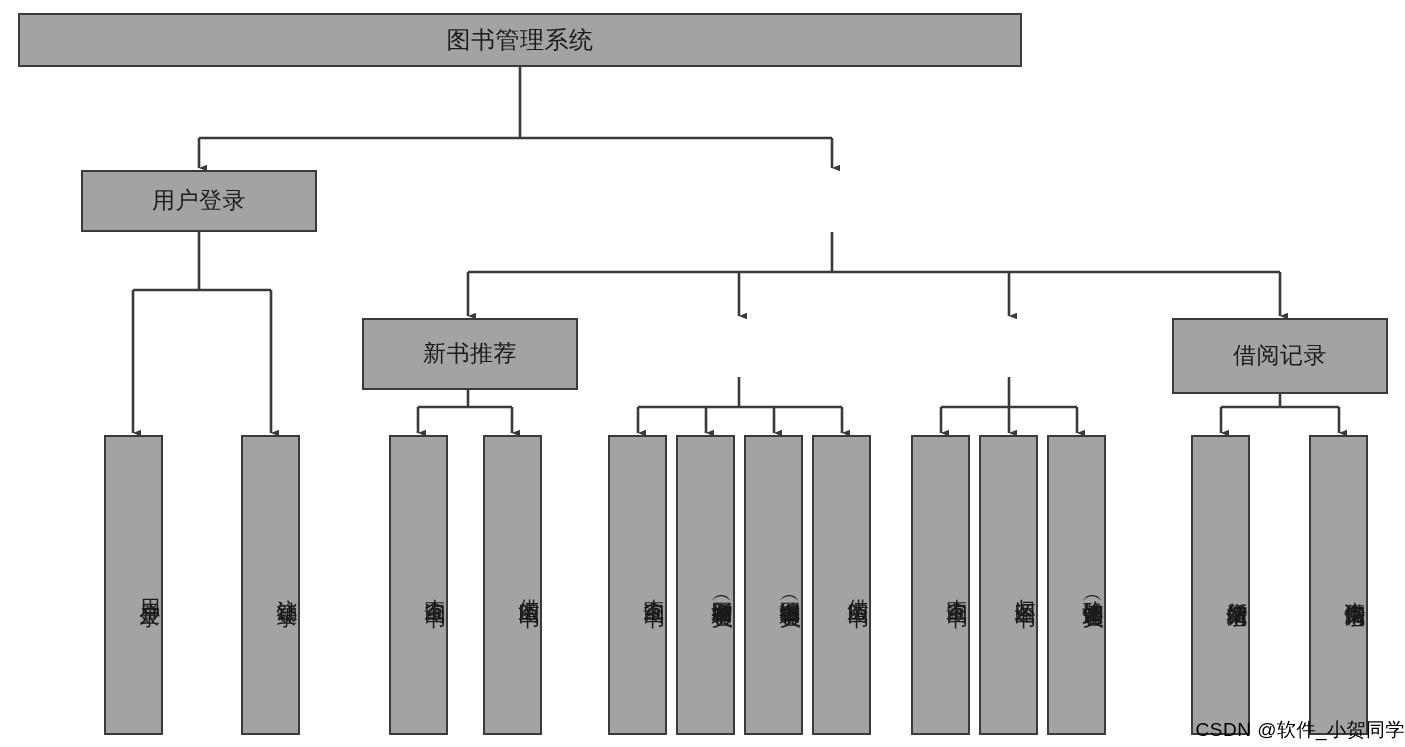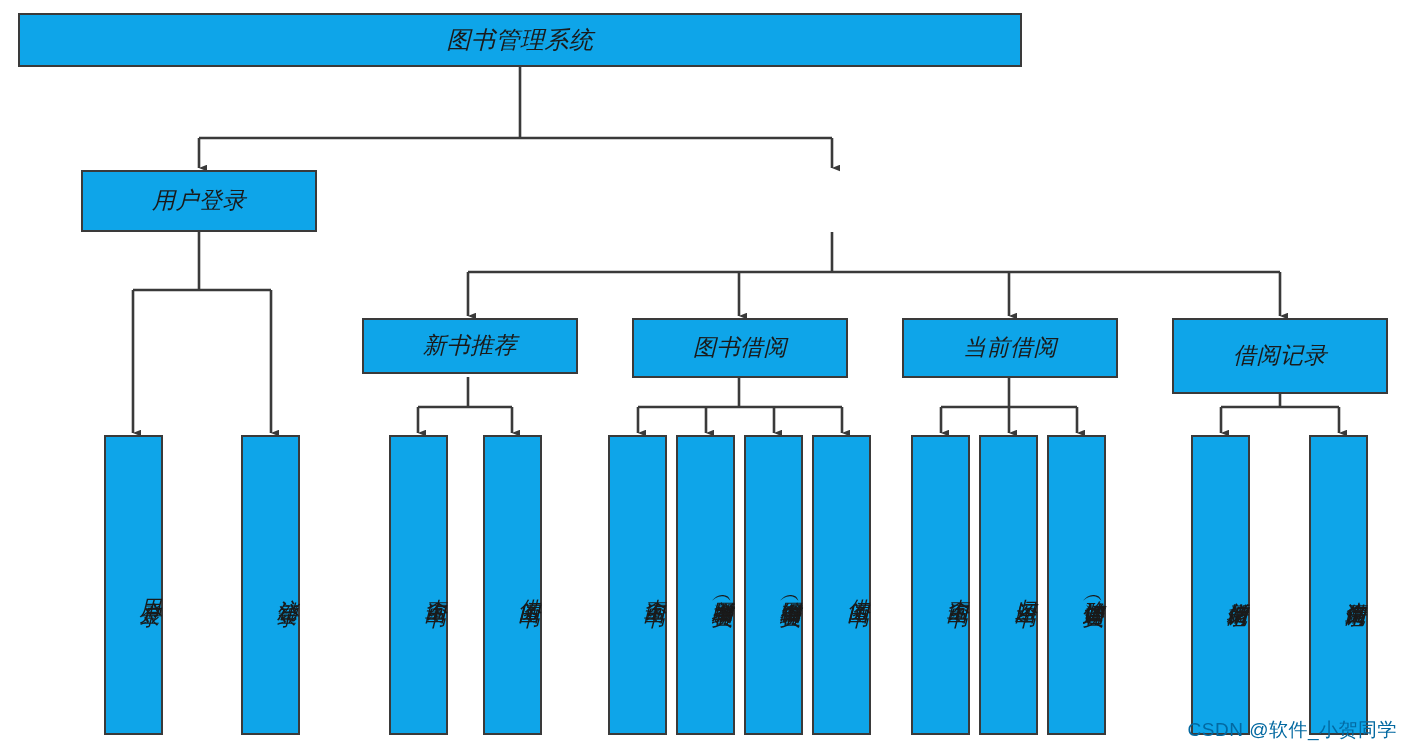--- a/index.html
+++ b/index.html
@@ -22,27 +22,26 @@
     position: absolute;
     left: 0;
     top: 0;
     width: 1405px;
     height: 747px;
   }
   .node {
     position: absolute;
     box-sizing: border-box;
     border: 2.5px solid #3a3a3a;
-    background: #0ea5e9;
+    background: #a3a3a3;
     display: flex;
     align-items: center;
     justify-content: center;
     color: #1a1a1a;
     z-index: 2;
-    font-style: italic;
   }
   .node-h {
     font-size: 23px;
     letter-spacing: 0.5px;
     line-height: 1.1;
     white-space: nowrap;
   }
   .node-root {
     font-size: 24px;
   }
@@ -54,24 +53,24 @@
     line-height: 1.0;
     padding-top: 6px;
     align-items: flex-start;
     justify-content: center;
   }
   .node-v.tall-text {
     letter-spacing: 1px;
   }
   .watermark {
     position: absolute;
-    right: 8px;
+    right: 0;
     bottom: 4px;
     font-size: 19px;
-    color: #0369a1;
+    color: #000000;
     white-space: nowrap;
     z-index: 5;
     letter-spacing: 0.5px;
   }
 </style>
 </head>
 <body>
 
 <div id="diagram-root">
 
@@ -125,23 +124,21 @@
       <path d="M 1221,407 L 1339,407"></path>
       <path d="M 1221,407 L 1221,433" marker-end="url(#arrowhead)"></path>
       <path d="M 1339,407 L 1339,433" marker-end="url(#arrowhead)"></path>
     </g>
   </svg>
 
   <div class="node node-h node-root" style="left:18px; top:13px; width:1004px; height:54px;">图书管理系统</div>
 
   <div class="node node-h" style="left:81px; top:170px; width:236px; height:62px;">用户登录</div>
 
-  <div class="node node-h" style="left:362px; top:318px; width:216px; height:56px;">新书推荐</div>
-  <div class="node node-h" style="left:632px; top:318px; width:216px; height:60px;">图书借阅</div>
-  <div class="node node-h" style="left:902px; top:318px; width:216px; height:60px;">当前借阅</div>
+  <div class="node node-h" style="left:362px; top:318px; width:216px; height:72px;">新书推荐</div>
   <div class="node node-h" style="left:1172px; top:318px; width:216px; height:76px;">借阅记录</div>
 
   <div class="node node-v" style="left:104px; top:435px; width:59px; height:300px;">用户登录</div>
   <div class="node node-v" style="left:241px; top:435px; width:59px; height:300px;">注销登录</div>
 
   <div class="node node-v" style="left:389px; top:435px; width:59px; height:300px;">查询图书</div>
   <div class="node node-v" style="left:483px; top:435px; width:59px; height:300px;">借阅图书</div>
 
   <div class="node node-v" style="left:608px; top:435px; width:59px; height:300px;">查询图书</div>
   <div class="node node-v tall-text" style="left:676px; top:435px; width:59px; height:300px;">新增图书（管理员）</div>

